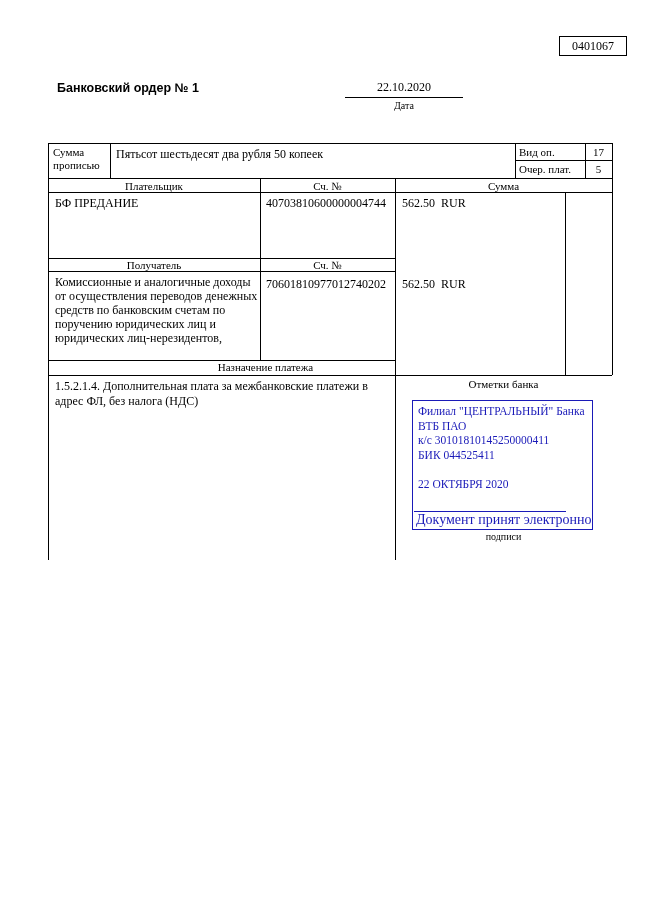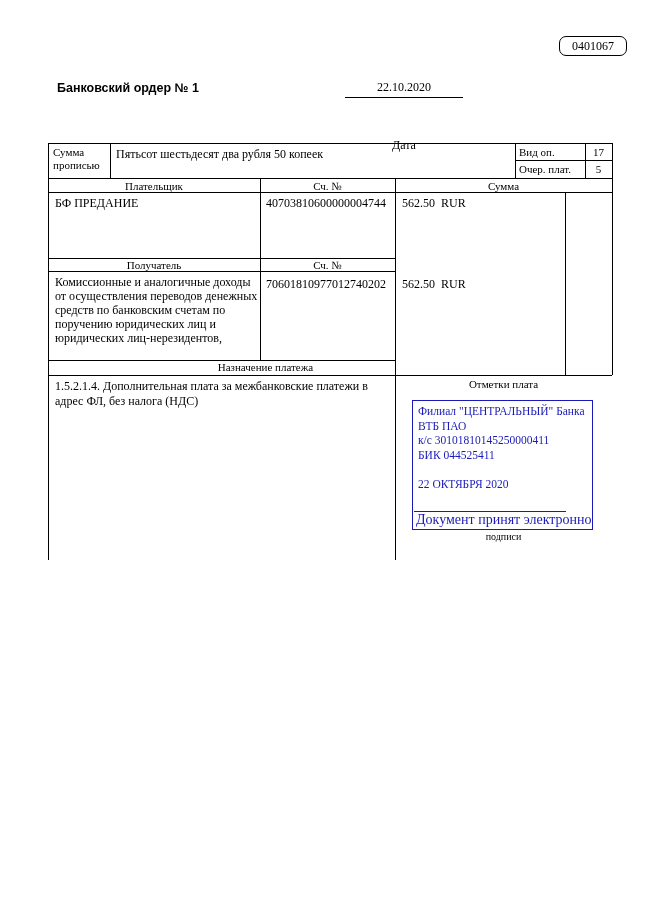--- a/index.html
+++ b/index.html
@@ -1,21 +1,21 @@
 <!DOCTYPE html>
 <html><head>
 <meta charset="utf-8">
 <style>
   html,body{margin:0;padding:0;background:#ffffff;}
   .page{position:relative;width:660px;height:919px;background:#ffffff;
         font-family:"Liberation Serif",serif;color:#000;overflow:hidden;}
-  .abs{position:absolute;border-radius:7px;}
+  .abs{position:absolute;}
   .hline{position:absolute;height:1px;background:#000;}
   .vline{position:absolute;width:1px;background:#000;}
-  .t9{font-size:12px;line-height:11px;margin-top:40px;}
+  .t9{font-size:10px;line-height:11px;}
   .t10{font-size:10px;line-height:12px;}
   .t11{font-size:11px;line-height:13px;}
   .t12{font-size:12px;line-height:14px;}
   .center{text-align:center;}
   .pre{white-space:pre;}
   .preline{white-space:pre-line;}
   .sans-bold{font-family:"Liberation Sans",sans-serif;font-weight:bold;font-size:12.5px;}
   .formcode{left:559px;top:36px;width:66px;height:18px;border:1px solid #000;
             line-height:18px;text-align:center;font-size:12px;}
   .stamp{position:absolute;left:412px;top:400px;width:181px;height:130px;
@@ -73,21 +73,21 @@
   <div class="abs t11 center" style="left:48px;top:259px;width:212px;">Получатель</div>
   <div class="abs t11 center" style="left:260px;top:259px;width:135px;">Сч. №</div>
 
   <div class="abs t12" style="left:55px;top:275px;width:206px;line-height:14px;">Комиссионные и аналогичные доходы от осуществления переводов денежных средств по банковским счетам по поручению юридических лиц и юридических лиц-нерезидентов,</div>
   <div class="abs t12" style="left:266px;top:277px;">70601810977012740202</div>
   <div class="abs t12 pre" style="left:402px;top:277px;">562.50  RUR</div>
 
   <div class="abs t11 center" style="left:48px;top:361px;width:347px;padding-left:44px;">Назначение платежа</div>
   <div class="abs t12" style="left:55px;top:379px;width:336px;line-height:15px;">1.5.2.1.4. Дополнительная плата за межбанковские платежи в адрес ФЛ, без налога (НДС)</div>
 
-  <div class="abs t11 center" style="left:395px;top:378px;width:217px;">Отметки плата</div>
+  <div class="abs t11 center" style="left:395px;top:378px;width:217px;">Отметки банка</div>
 
   <div class="stamp preline">Филиал "ЦЕНТРАЛЬНЫЙ" Банка
 ВТБ ПАО
 к/с 30101810145250000411
 БИК 044525411
 
 22 ОКТЯБРЯ 2020</div>
   <div class="stampline"></div>
   <div class="stampnote">Документ принят электронно</div>
 

